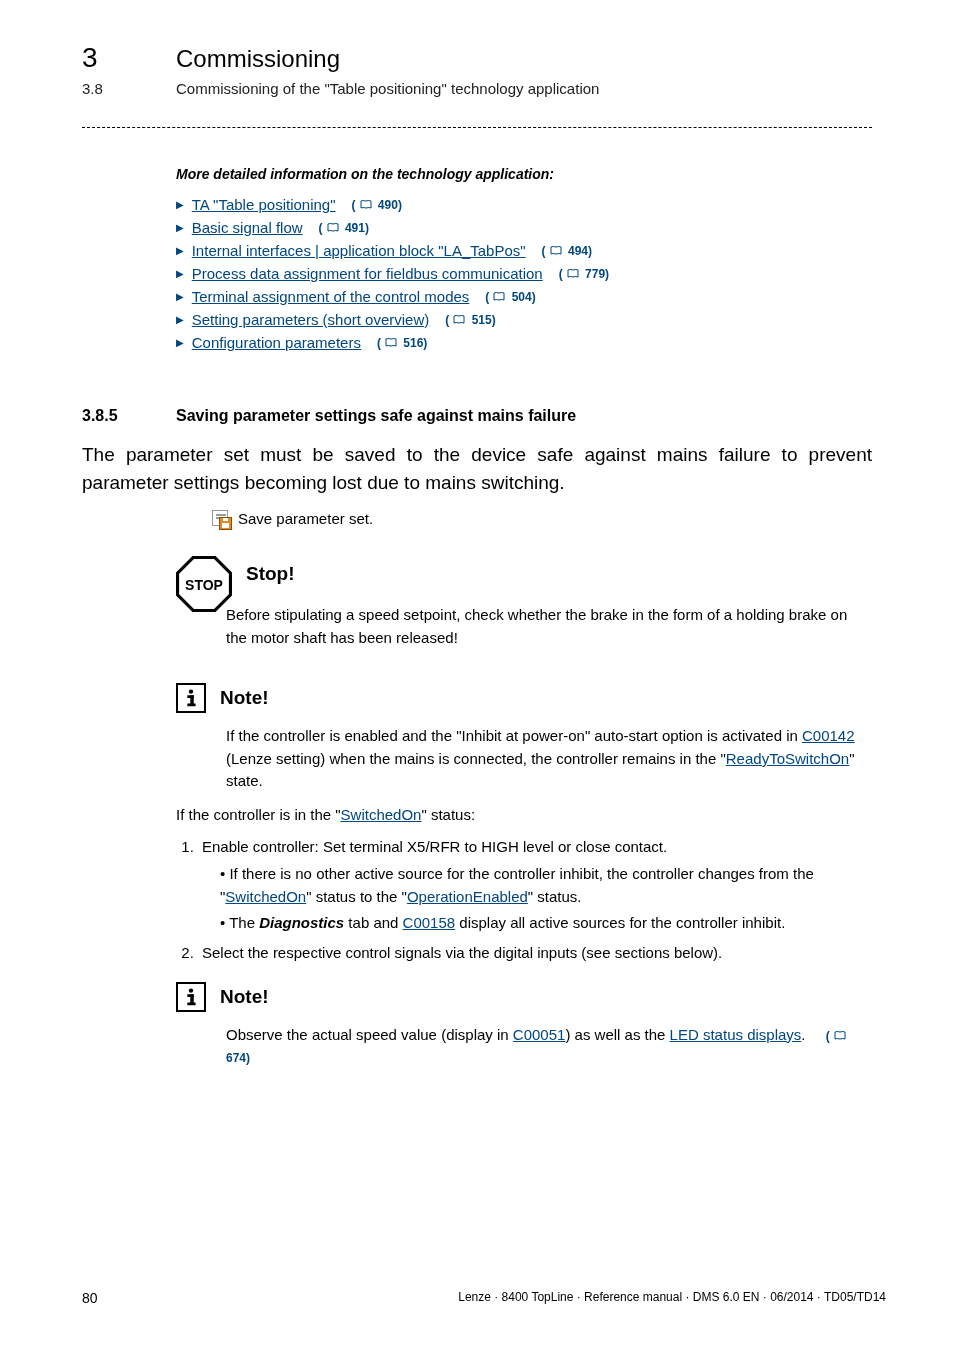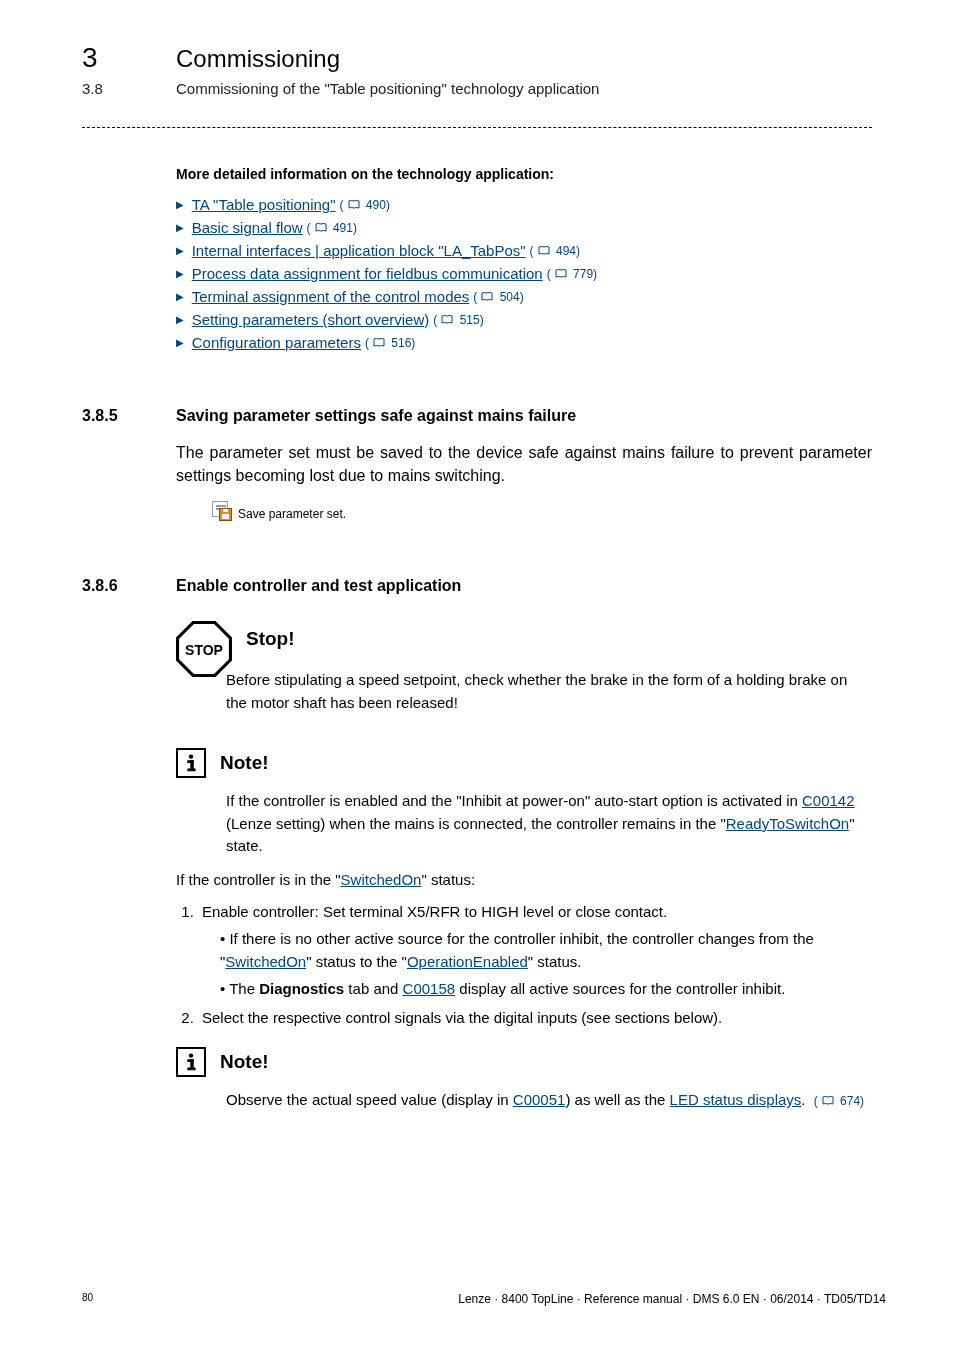--- a/index.html
+++ b/index.html
@@ -39,42 +39,43 @@
   .dash-rule {
     margin-top: 30px;
     border: none;
     border-top: 1.5px dashed #000;
     height: 0;
   }
   .content {
     margin-left: 94px;
     margin-top: 38px;
   }
-  .bold { font-weight: 700; }
+  .bold { font-weight: 700; font-style: italic; }
   .link-list { margin-top: 14px; }
   .link-row {
     display: flex;
     align-items: center;
     margin: 6px 0;
     font-size: 15px;
   }
   .tri {
     display: inline-block;
     margin-right: 8px;
     font-size: 10px;
     color: #00467f;
   }
   a.ref {
     color: #00467f;
     text-decoration: underline;
   }
   .pgref {
     color: #00467f;
     font-size: 12px;
-    margin-left: 4px;
+    margin-left: 16px;
+    font-weight: bold;
   }
   .book-icon {
     display: inline-block;
     width: 12px;
     height: 10px;
     position: relative;
     margin: 0 3px 0 4px;
     vertical-align: -1px;
   }
   .book-icon svg { width: 12px; height: 10px; }
@@ -83,32 +84,31 @@
     display: flex;
     align-items: flex-start;
     margin-top: 56px;
     margin-bottom: 16px;
     font-size: 16px;
     font-weight: 700;
   }
   .section-heading .num { width: 94px; flex: 0 0 94px; }
 
   .body-text {
-    margin-left: 94px;
-    font-size: 16px;
+    font-size: 19px;
     line-height: 1.45;
     text-align: justify;
   }
 
   .save-line {
     margin-left: 130px;
     margin-top: 14px;
     display: flex;
-    align-items: flex-end;
-    font-size: 12px;
+    align-items: flex-start;
+    font-size: 15px;
   }
   .save-icon {
     display: inline-block;
     width: 20px;
     height: 20px;
     margin-right: 6px;
     position: relative;
   }
   .save-icon .back {
     position: absolute;
@@ -208,21 +208,21 @@
   .footer {
     position: absolute;
     left: 82px;
     right: 68px;
     bottom: 44px;
     display: flex;
     justify-content: space-between;
     font-size: 12px;
     color: #000;
   }
-  .footer .pageno { font-size: 10px; }
+  .footer .pageno { font-size: 14px; }
 </style>
 </head>
 <body>
 
 <div class="page">
 
   <div class="chapter-line">
     <div class="chap-num">3</div>
     <div class="chap-title">Commissioning</div>
   </div>
@@ -294,24 +294,20 @@
   </div>
   <div class="body-text">The parameter set must be saved to the device safe against mains failure to prevent parameter settings becoming lost due to mains switching.</div>
   <div class="save-line">
     <span class="save-icon">
         <span class="back"></span>
         <span class="disk"></span>
       </span>
     <span>Save parameter set.</span>
   </div>
 
-  <div class="section-heading">
-    <div class="num">3.8.6</div>
-    <div>Enable controller and test application</div>
-  </div>
 
   <div class="callout">
     <div class="callout-head">
       <span class="stop-icon">
         <svg viewBox="0 0 36 36">
           <polygon points="11,1 25,1 35,11 35,25 25,35 11,35 1,25 1,11" fill="none" stroke="#000" stroke-width="2"></polygon>
           <text x="18" y="22" text-anchor="middle" font-size="9" font-family="Arial" font-weight="700">STOP</text>
         </svg>
       </span>
       <span class="callout-title">Stop!</span>

